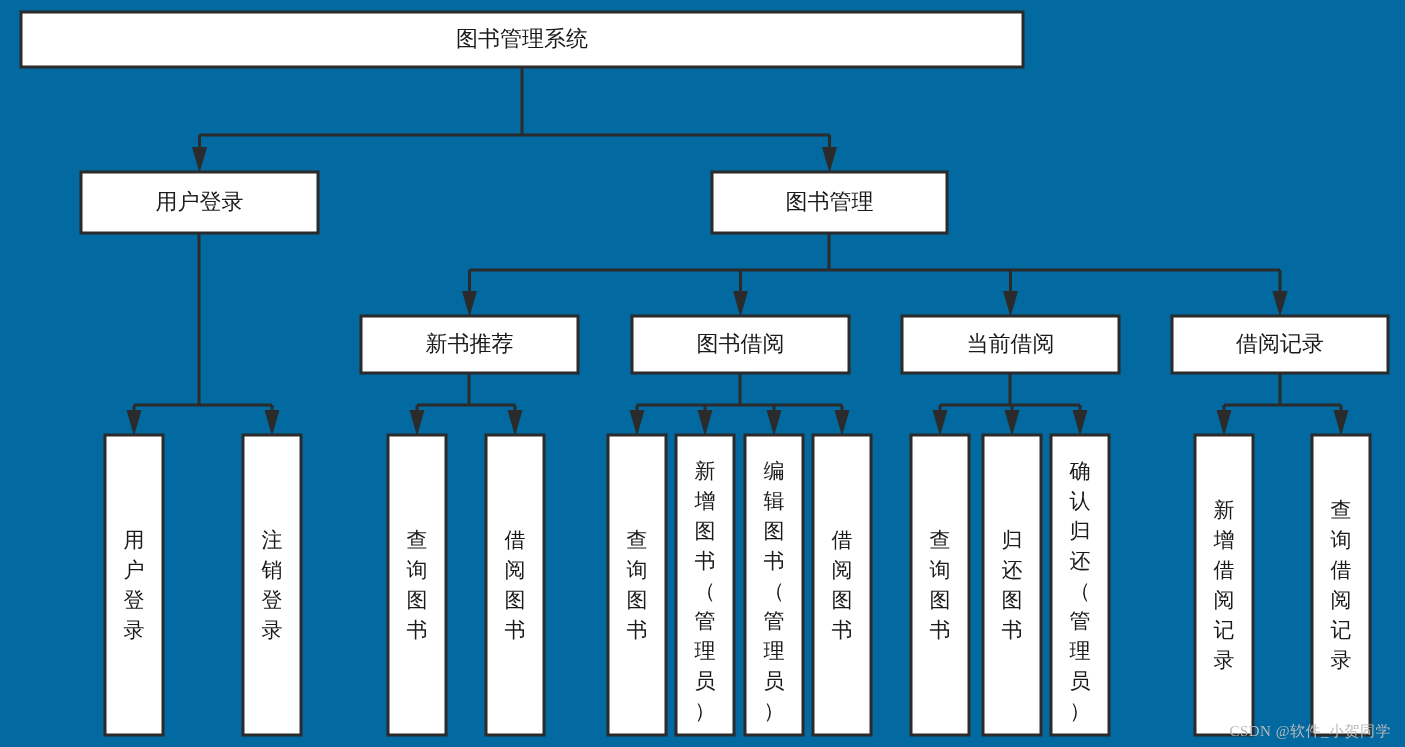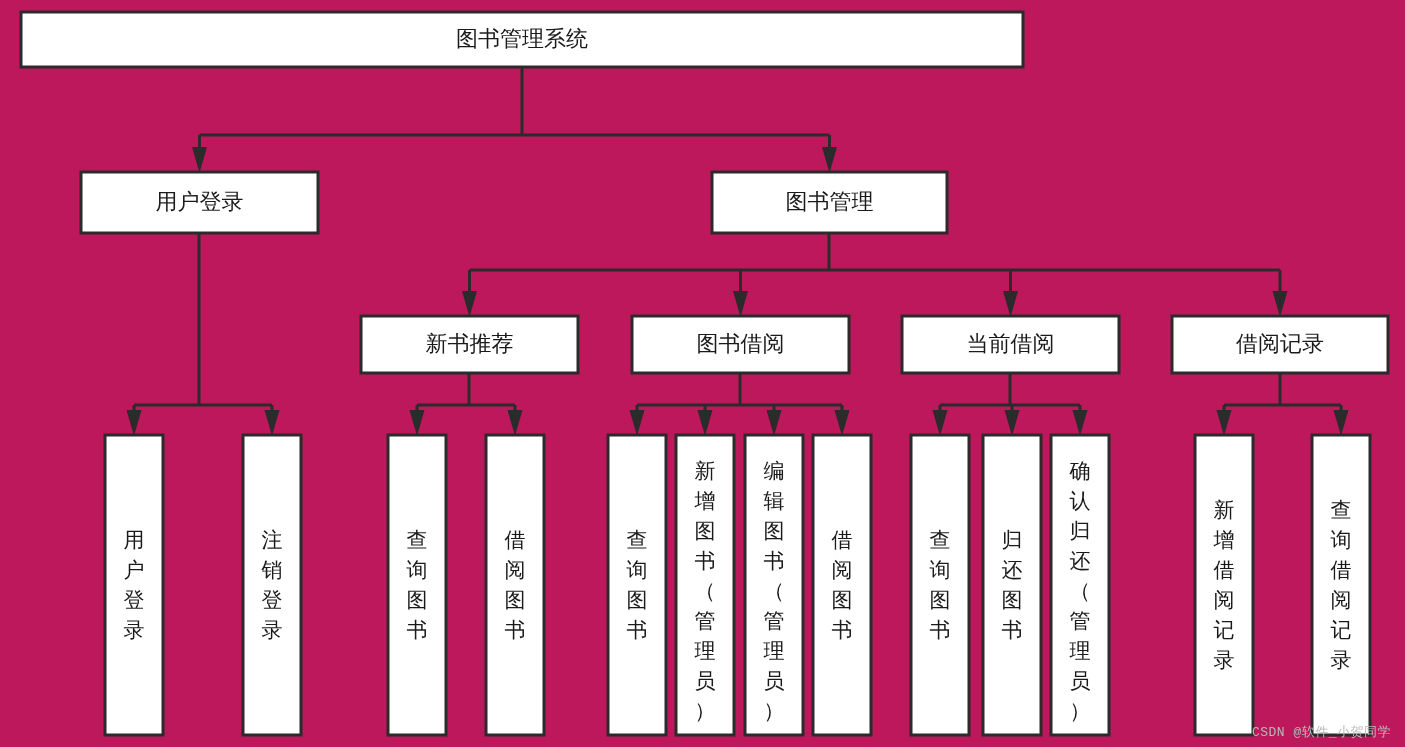--- a/index.html
+++ b/index.html
@@ -1,21 +1,21 @@
 <!DOCTYPE html>
 <html><head>
 <meta charset="utf-8">
 <style>
   html,body{margin:0;padding:0;background:#ffffff;}
   body{
     width:1405px;height:747px;
     font-family:"Liberation Sans","DejaVu Sans",sans-serif;
     overflow:hidden;
   }
-  #diagram-root{position:relative;width:1405px;height:747px;background:#be185d;}
+  #diagram-root{position:relative;width:1405px;height:747px;background:#0369a1;}
   svg#diagram-svg{position:absolute;left:0;top:0;width:1405px;height:747px;display:block;}
 
   .node-rect{
     fill:#ffffff;
     stroke:#2b2b2b;
     stroke-width:3;
   }
   .connector{
     stroke:#2b2b2b;
     stroke-width:3;
@@ -33,22 +33,22 @@
   }
   .node-label.vertical{
     font-size:21px;
     text-anchor:middle;
   }
 
   .watermark{
     position:absolute;
     right:14px;
     bottom:6px;
-    font-family:Liberation Mono, monospace;
-    font-size:13px;
+    font-family:Liberation Serif, serif;
+    font-size:15px;
     color:#b9b9b9;
     letter-spacing:0.5px;
     white-space:nowrap;
     user-select:none;
   }
 </style>
 </head>
 <body>
 
 <div id="diagram-root">

